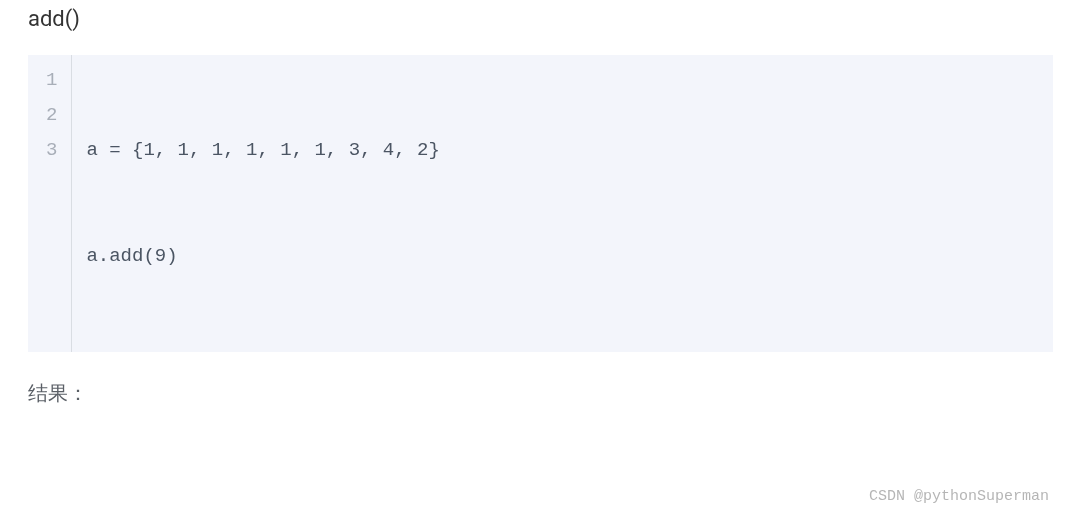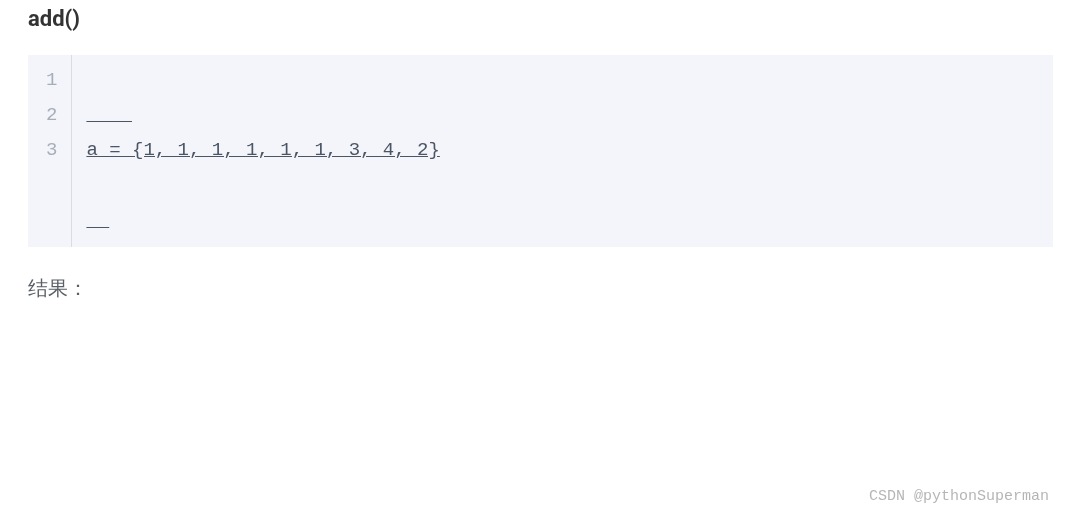--- a/index.html
+++ b/index.html
@@ -10,21 +10,21 @@
     body {
       font-family: -apple-system, BlinkMacSystemFont, "Segoe UI", Roboto, "Helvetica Neue", Arial, sans-serif;
       background: #ffffff;
       padding: 0;
       width: 1065px;
       height: 513px;
       position: relative;
     }
     .heading {
       font-size: 22px;
-      font-weight: 700;
+      font-weight: 400;
       color: #333;
       padding: 6px 0 0 28px;
       margin-bottom: 24px;
     }
     .code-block {
       background: #f3f5fb;
       margin: 0 12px 0 28px;
       display: flex;
       font-family: "Consolas", "Monaco", "Courier New", monospace;
       font-size: 19px;
@@ -37,21 +37,20 @@
       border-right: 1px solid #d9dde3;
       user-select: none;
     }
     .gutter div {
       font-variant-numeric: tabular-nums;
     }
     .code-lines {
       padding: 8px 14px;
       color: #4b5563;
       white-space: pre;
-      text-decoration: underline;
     }
     .result-label {
       font-size: 20px;
       color: #5a5f66;
       padding: 28px 0 6px 28px;
     }
     .watermark {
       position: absolute;
       bottom: 8px;
       right: 16px;
@@ -66,18 +65,19 @@
 <div class="heading">add()</div>
 
 <div class="code-block">
   <div class="gutter">
     <div>1</div>
     <div>2</div>
     <div>3</div>
   </div>
   <div class="code-lines">
     <div>a = {1, 1, 1, 1, 1, 1, 3, 4, 2}</div>
+    <div>a.add(9)</div>
   </div>
 </div>
 
 <div class="result-label">结果：</div>
 
 <div class="watermark">CSDN @pythonSuperman</div>
 
 </body></html>

